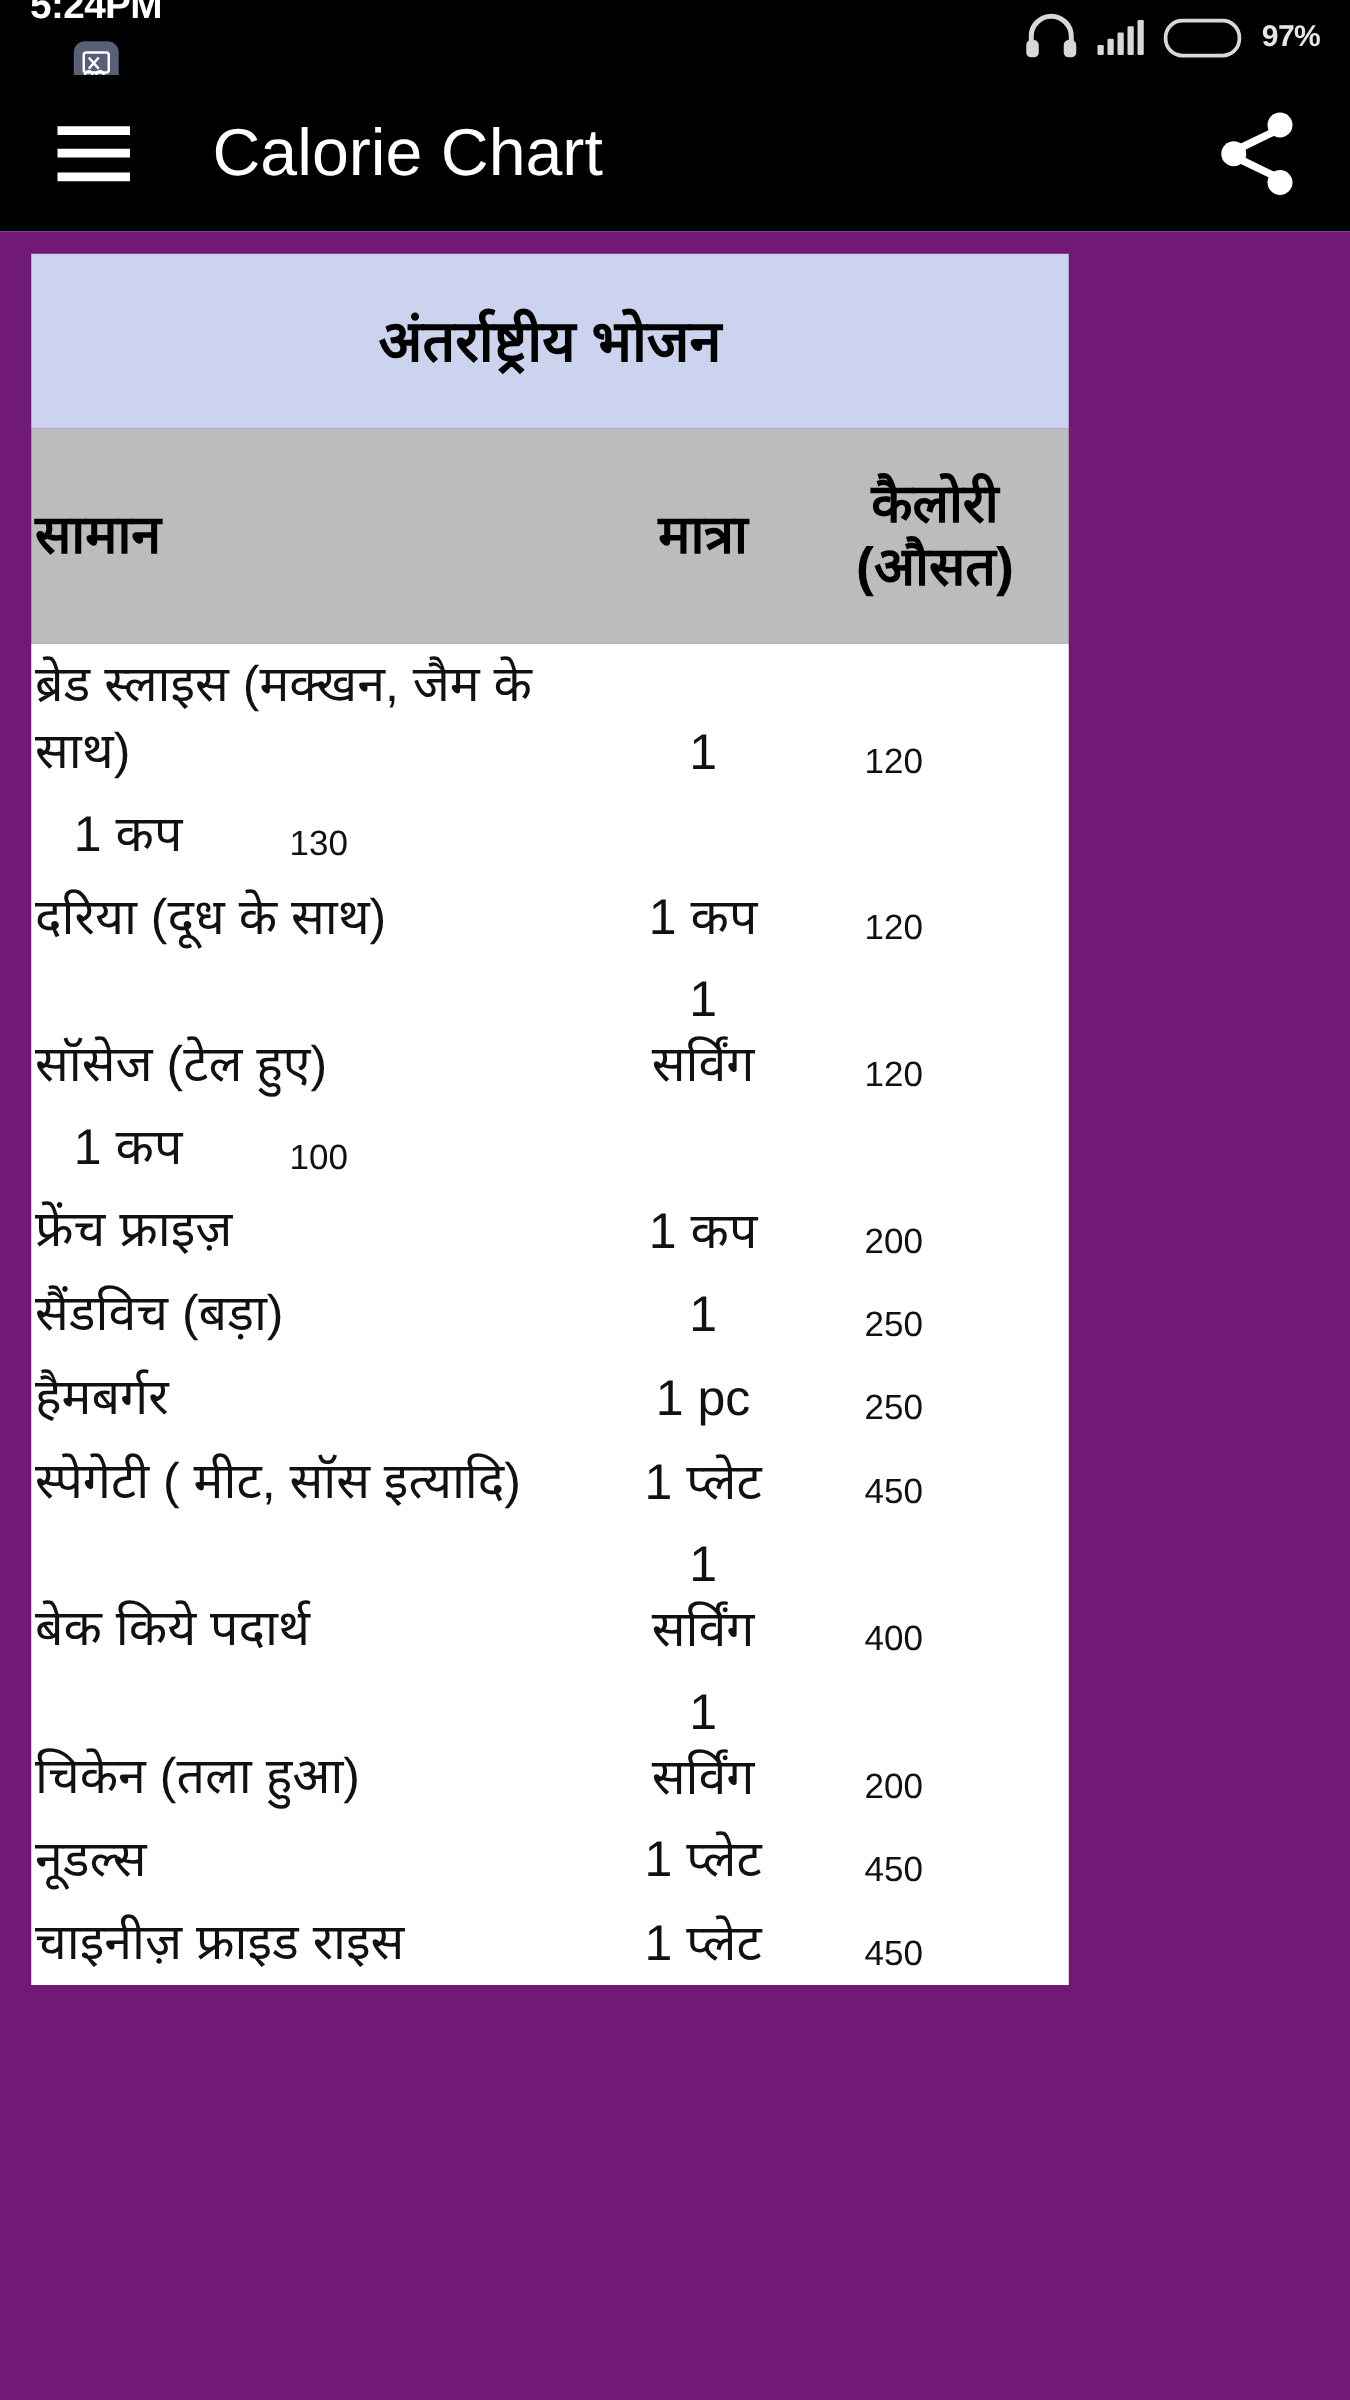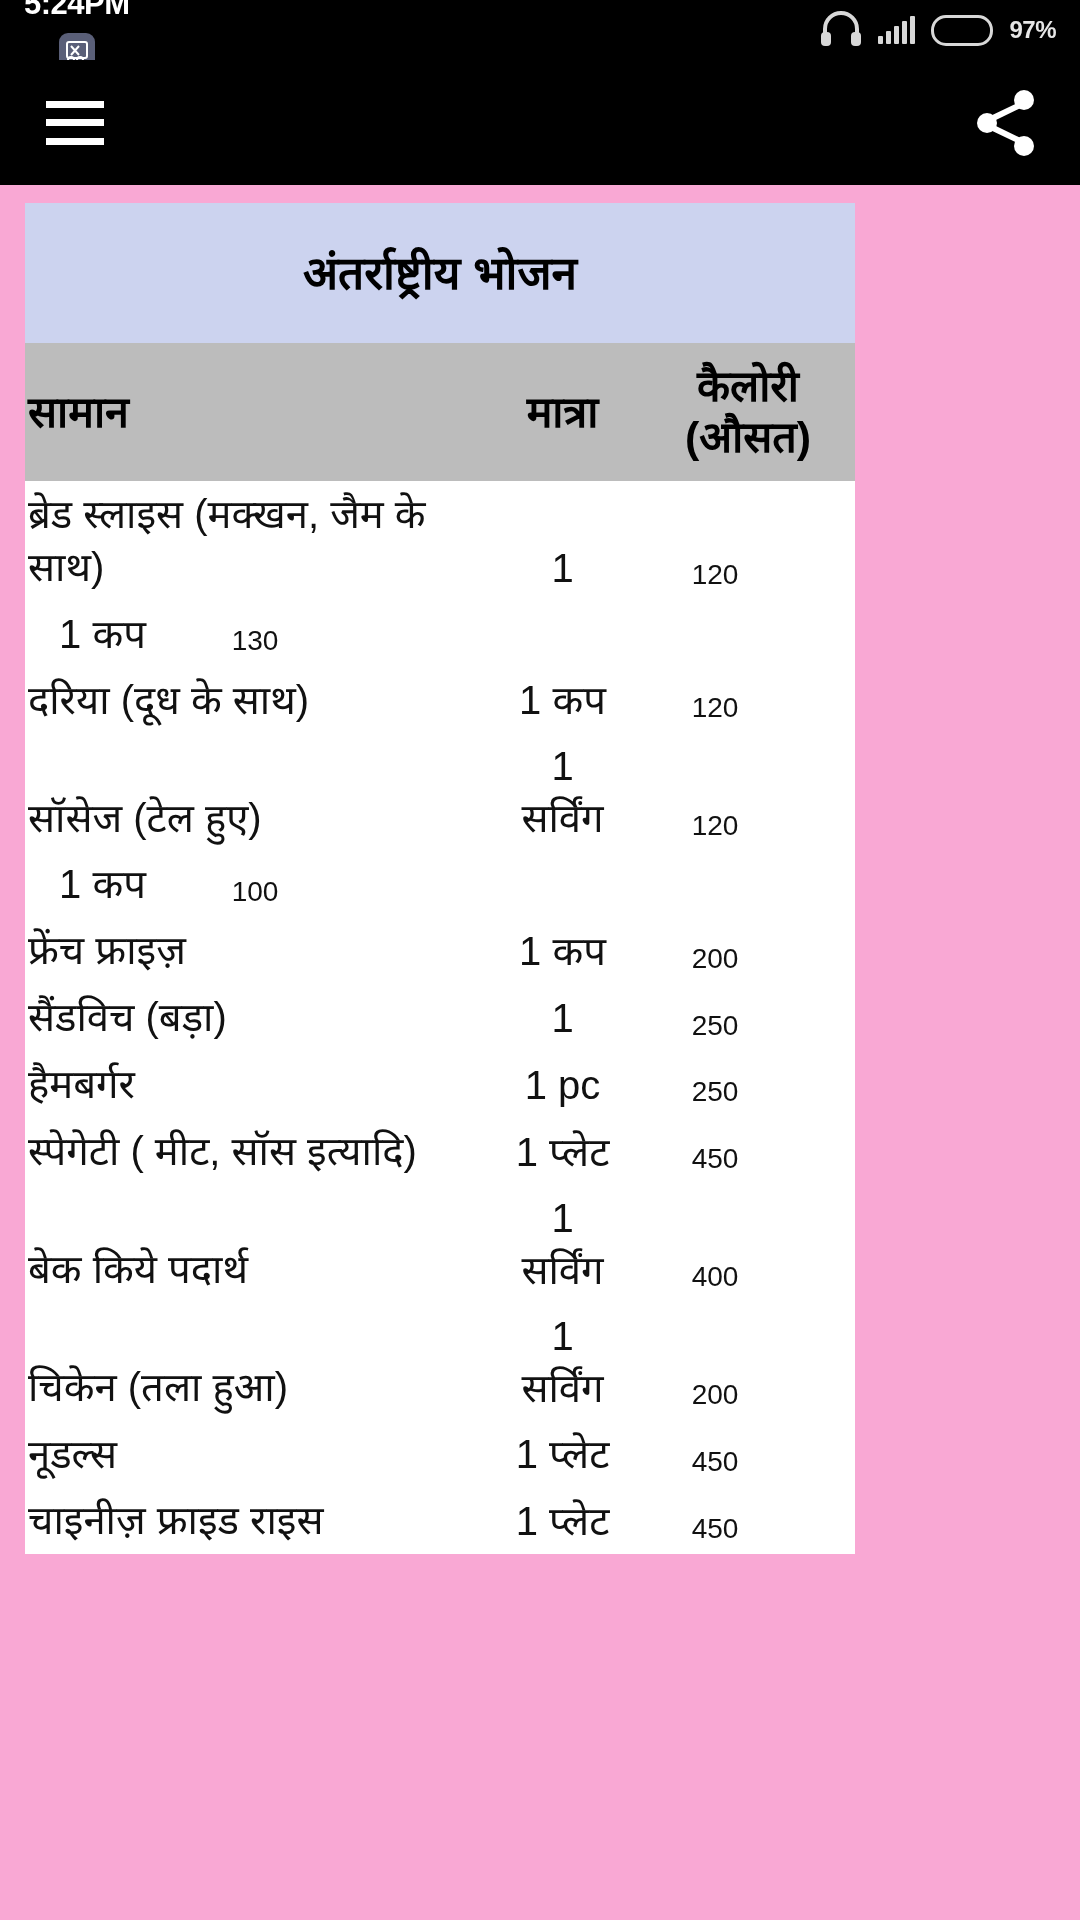--- a/index.html
+++ b/index.html
@@ -134,21 +134,21 @@
     position: relative;
     cursor: pointer;
   }
 
   
   .content {
     position: absolute;
     top: 185px; left: 0;
     width: 1080px;
     height: 1735px;
-    background: #f9a8d4;
+    background: #701a75;
     overflow: hidden;
   }
   .table-wrap {
     position: absolute;
     left: 25px;
     top: 18px;
     width: 830px;
   }
   .section-title-band {
     background: #ccd3ef;
@@ -159,21 +159,21 @@
   }
   .section-title {
     font-size: 46px;
     font-weight: bold;
     color: #000000;
     line-height: 1.1;
     text-align: center;
   }
   .header-band {
     background: #bcbcbc;
-    height: 138px;
+    height: 172px;
     position: relative;
   }
   .col-item {
     position: absolute;
     left: 0;
     width: 460px;
     box-sizing: border-box;
     padding-left: 3px;
   }
   .col-qty {
@@ -279,20 +279,21 @@
     <span class="battery-pct">97%</span>
   </div>
 </div>
 
 <div class="app-bar">
   <div class="hamburger">
     <span></span>
       <span></span>
       <span></span>
   </div>
+  <div class="app-title">Calorie Chart</div>
   <div class="share-icon">
     <svg width="66" height="72" viewBox="0 0 66 72" aria-hidden="true">
       <circle cx="50" cy="13" r="10" fill="#ffffff"></circle>
       <circle cx="50" cy="59" r="10" fill="#ffffff"></circle>
       <circle cx="13" cy="36" r="10" fill="#ffffff"></circle>
       <path d="M46 18 L17 32 M17 40 L46 54" stroke="#ffffff" stroke-width="6" fill="none"></path>
     </svg>
   </div>
 </div>
 

